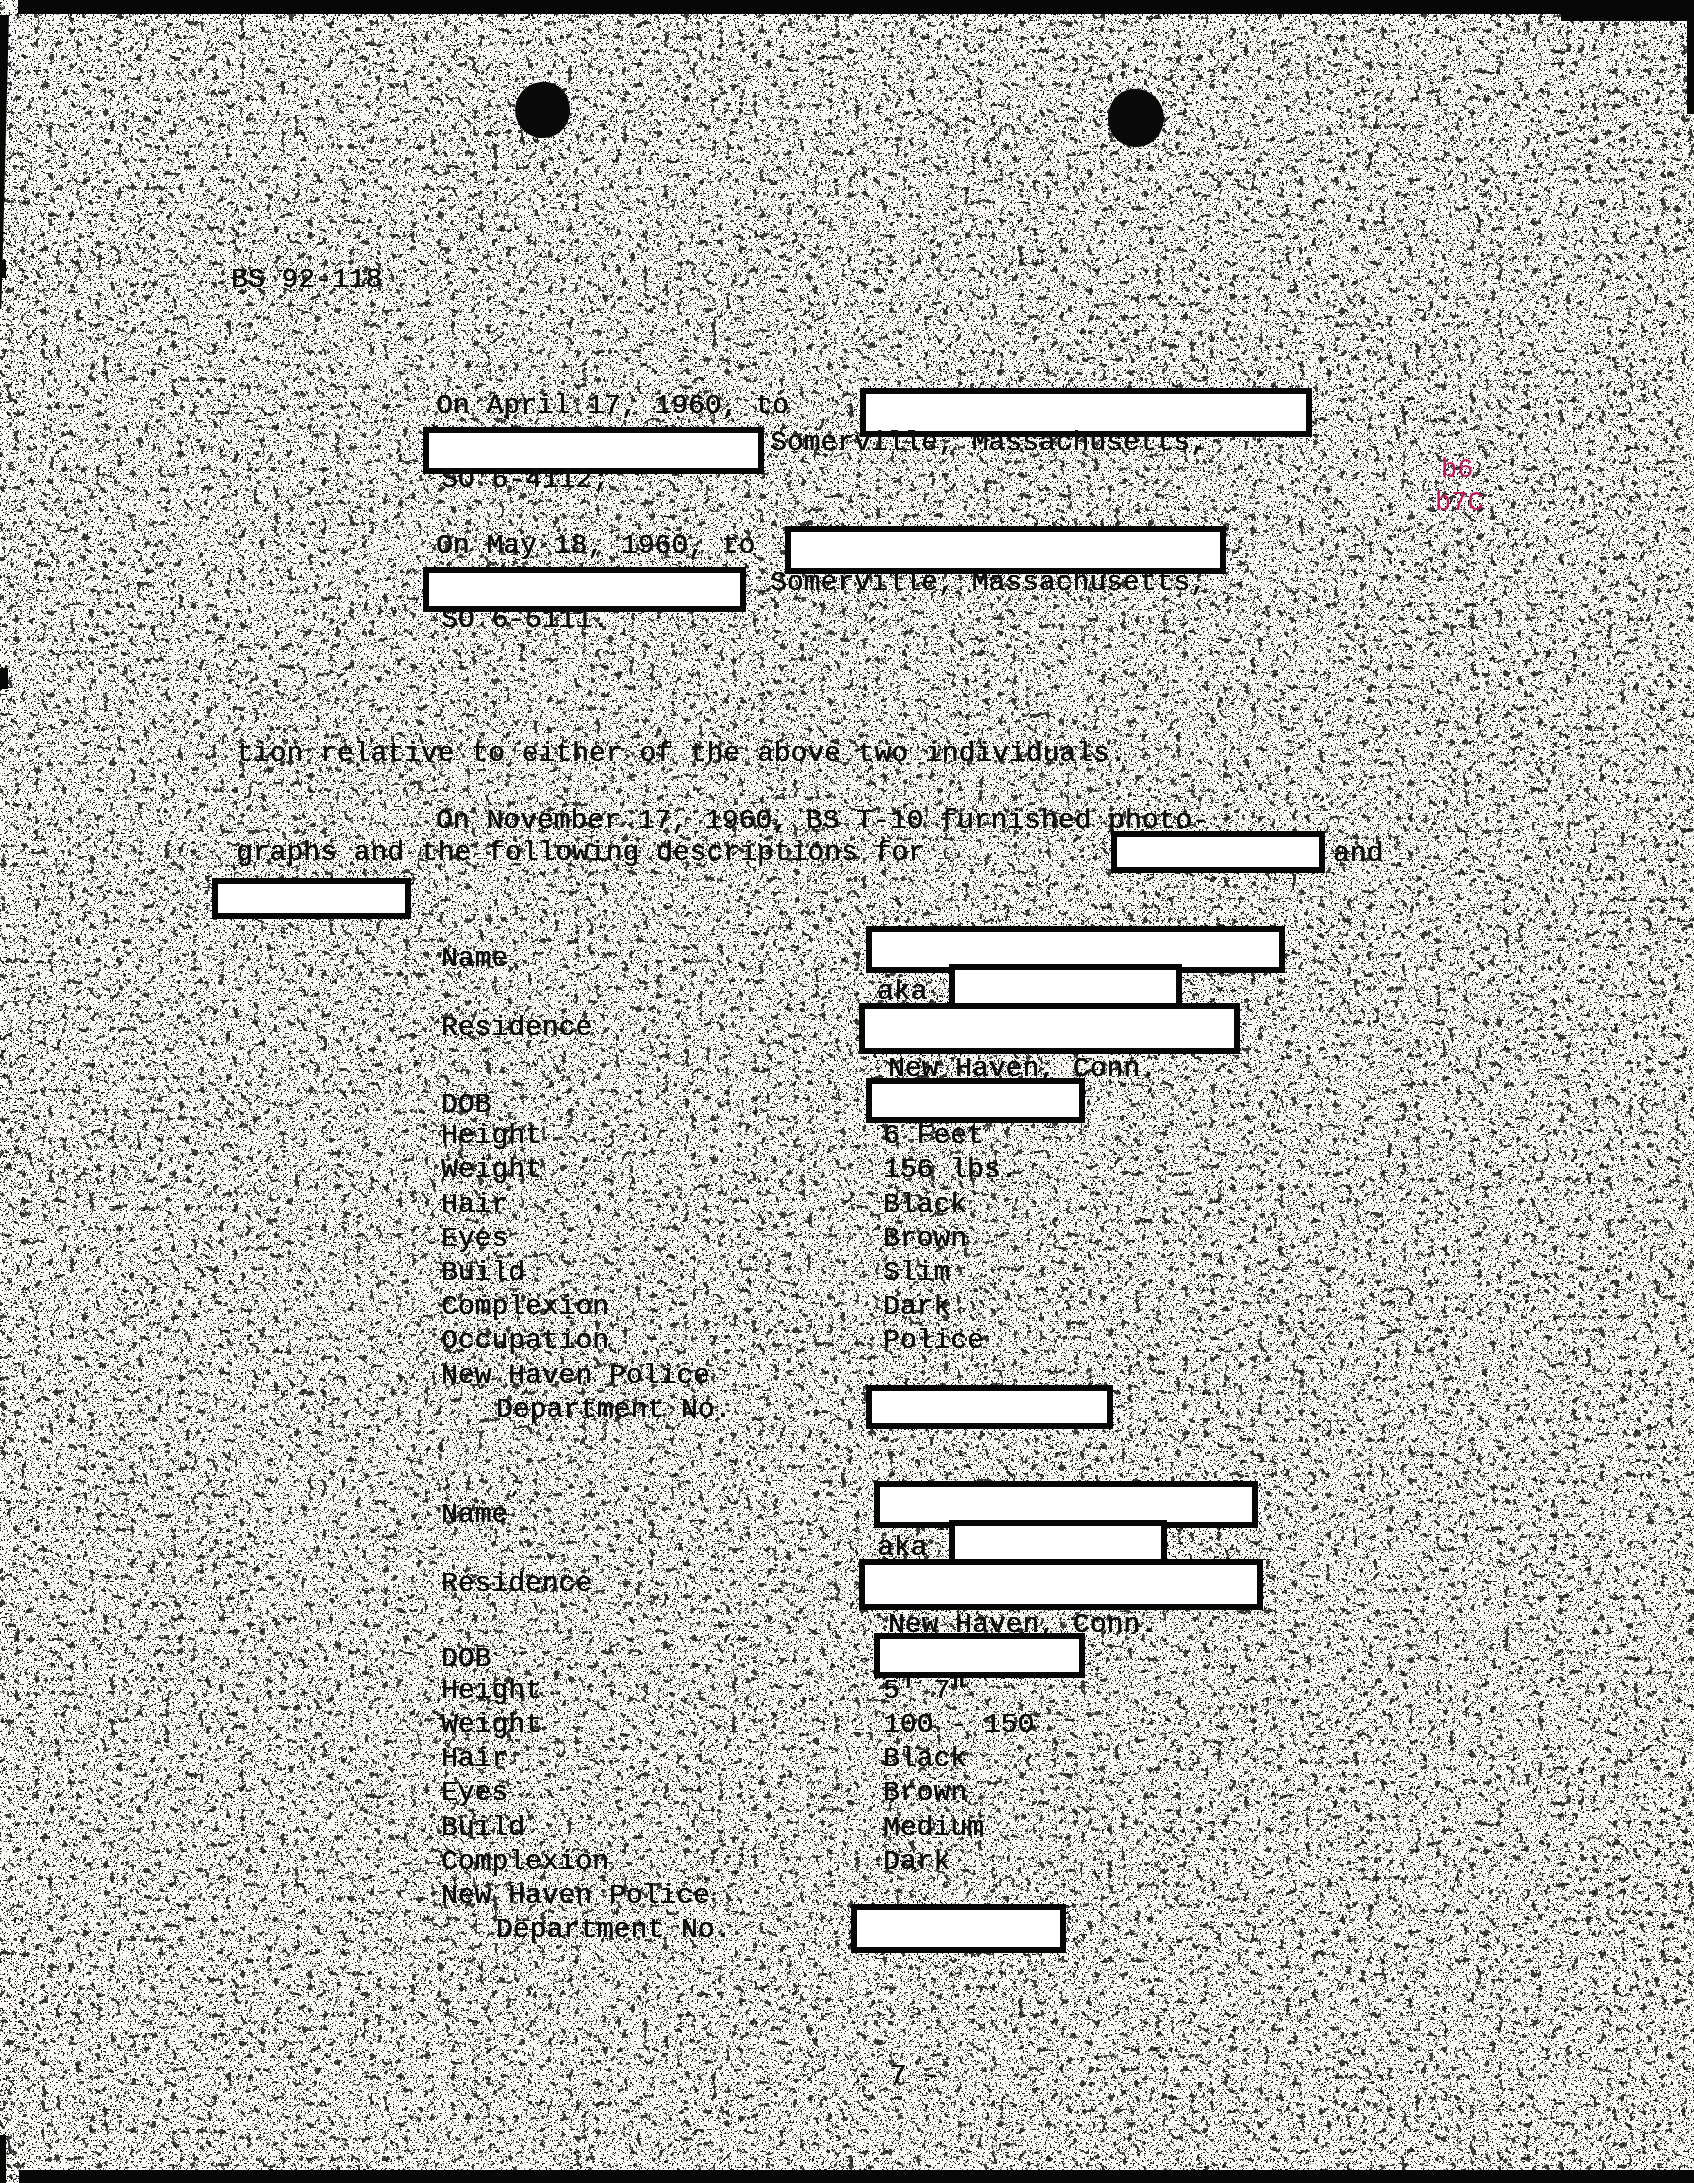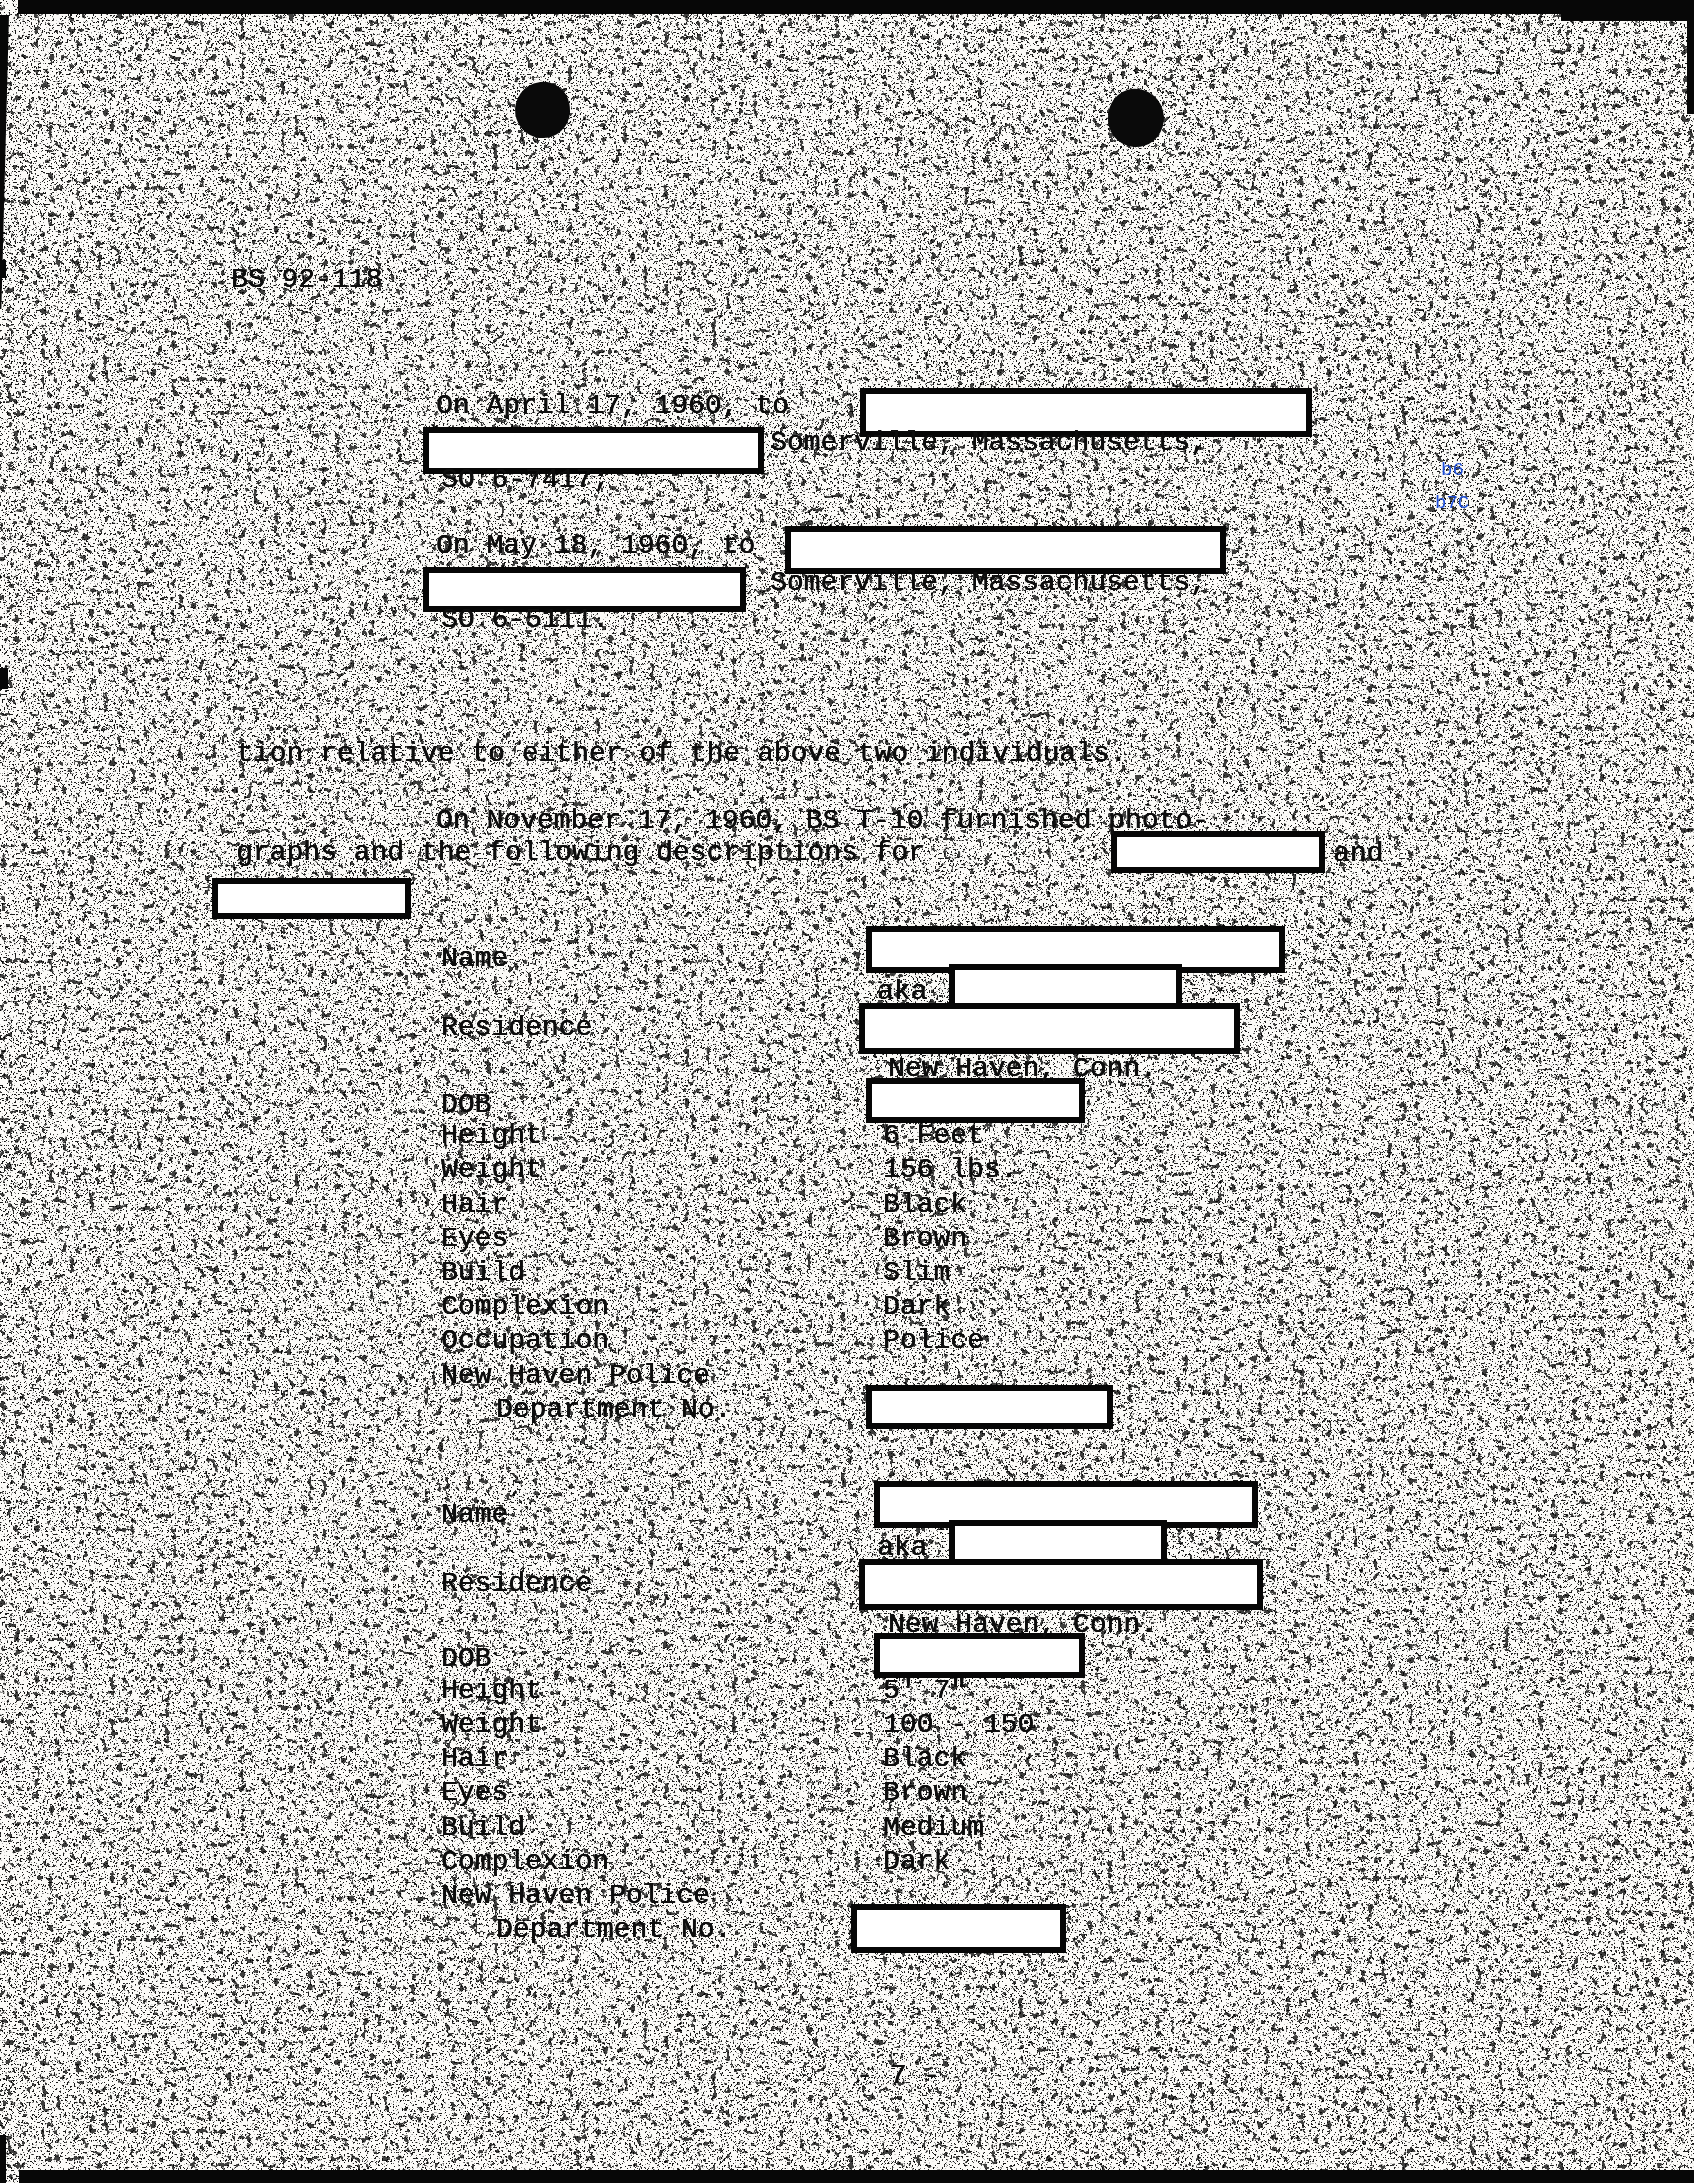--- a/index.html
+++ b/index.html
@@ -8,21 +8,21 @@
     background:#fbfaf7;
   }
   svg.noise{position:absolute;left:0;top:0;z-index:1;pointer-events:none;}
   .rbox{position:absolute;background:#ffffff;border:6.8px solid #060606;box-sizing:border-box;z-index:2;}
   .t{
     position:absolute;z-index:3;
     font-family:"Liberation Mono","DejaVu Sans Mono",monospace;
     font-size:28px;line-height:34px;color:#0e0e0e;white-space:pre;
     text-shadow:0.4px 0 0 currentColor,0 0.3px 0 currentColor;
   }
-  .code{font-size:19px;line-height:30px;color:#1d4ed8;text-shadow:none;}
+  .code{font-size:27px;line-height:30px;color:#be185d;text-shadow:none;}
   .punch{position:absolute;background:#0a0a0a;border-radius:50%;z-index:4;}
   .artifact{position:absolute;background:#070707;z-index:4;}
 </style>
 </head>
 <body>
 
 <div class="page">
 
   <svg class="noise" width="1695" height="2183" viewBox="0 0 2475 3188">
     <defs>
@@ -50,21 +50,21 @@
 
   <div class="punch" style="left:515px;top:82px;width:55px;height:56px;transform:rotate(-8deg);border-radius:52% 48% 50% 50%;"></div>
   <div class="punch" style="left:1108px;top:89px;width:56px;height:58px;transform:rotate(6deg);border-radius:48% 52% 50% 50%;"></div>
 
   <span class="t" style="left:231px;top:263px;">BS 92-118</span>
 
   <span class="t" style="left:436px;top:389px;">On April 17, 1960, to</span>
   <div class="rbox" style="left:860px;top:388px;width:452px;height:49px;"></div>
   <div class="rbox" style="left:423px;top:427px;width:341px;height:47px;"></div>
   <span class="t" style="left:770px;top:426px;">Somerville, Massachusetts,</span>
-  <span class="t" style="left:441px;top:463px;">SO 6-7417;</span>
+  <span class="t" style="left:441px;top:463px;">SO 6-4112;</span>
 
   <span class="t code" style="left:1441px;top:455px;">b6</span>
   <span class="t code" style="left:1435px;top:488px;">b7C</span>
 
   <span class="t" style="left:436px;top:529px;">On May 18, 1960, to</span>
   <div class="rbox" style="left:785px;top:526px;width:441px;height:48px;"></div>
   <div class="rbox" style="left:423px;top:567px;width:323px;height:45px;"></div>
   <span class="t" style="left:770px;top:566px;">Somerville, Massachusetts,</span>
   <span class="t" style="left:441px;top:603px;">SO 6-5111.</span>
 

